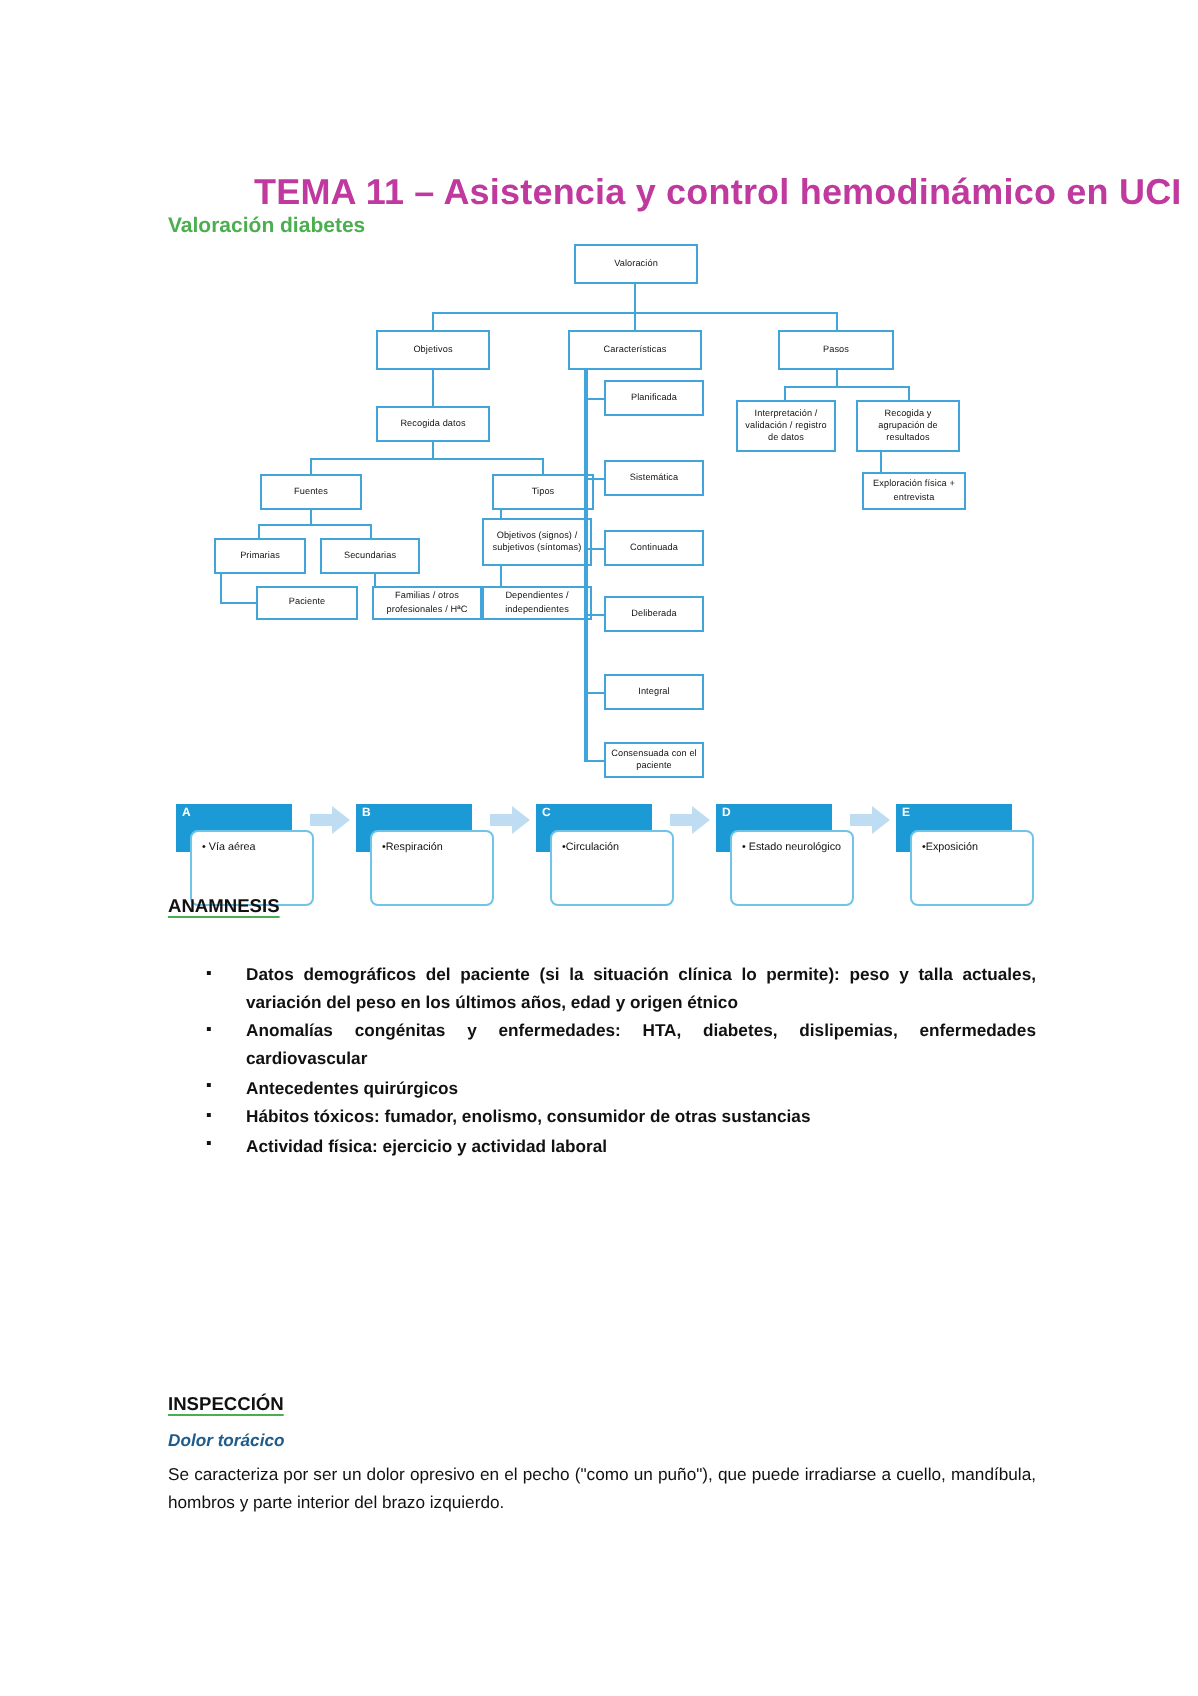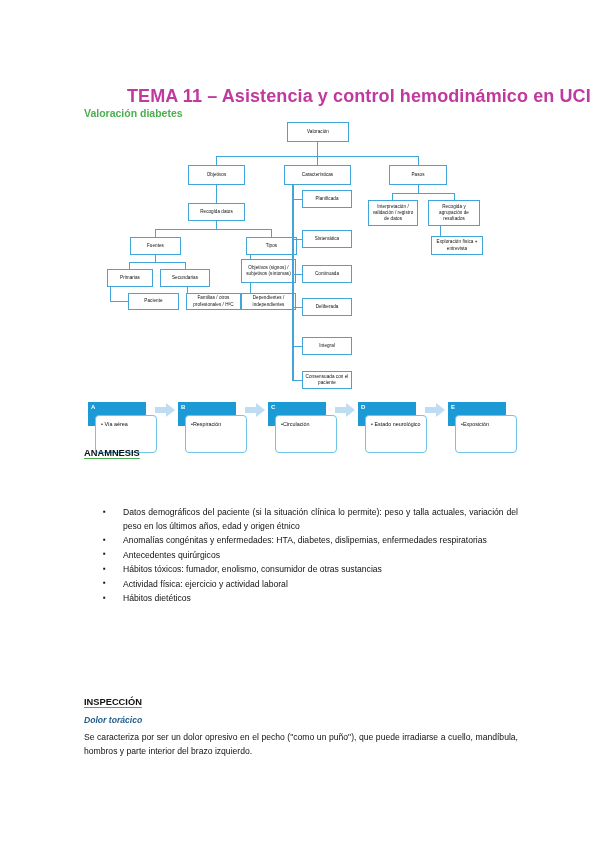--- a/index.html
+++ b/index.html
@@ -272,26 +272,25 @@
       <div class="step-head">E</div>
       <div class="step-card">
         <span class="b">•<span>Exposición</span></span>
       </div>
     </div>
 
   </div>
 
   <div class="section-head" style="top:448px;">ANAMNESIS</div>
 
-  <ul class="bullets" style="top:506px;">
+  <ul class="bullets" style="top:481px;font-weight:bold;">
     <li>Datos demográficos del paciente (si la situación clínica lo permite): peso y talla actuales, variación del peso en los últimos años, edad y origen étnico</li>
-    <li>Anomalías congénitas y enfermedades: HTA, diabetes, dislipemias, enfermedades respiratorias</li>
+    <li>Anomalías congénitas y enfermedades: HTA, diabetes, dislipemias, enfermedades cardiovascular</li>
     <li>Antecedentes quirúrgicos</li>
     <li>Hábitos tóxicos: fumador, enolismo, consumidor de otras sustancias</li>
     <li>Actividad física: ejercicio y actividad laboral</li>
-    <li>Hábitos dietéticos</li>
   </ul>
 
   <div class="section-head" style="top:697px;">INSPECCIÓN</div>
   <div class="subhead-italic" style="top:715px;">Dolor torácico</div>
   <div class="para" style="top:731px;">Se caracteriza por ser un dolor opresivo en el pecho ("como un puño"), que puede irradiarse a cuello, mandíbula, hombros y parte interior del brazo izquierdo.</div>
 
 </div>
 
 </body></html>

